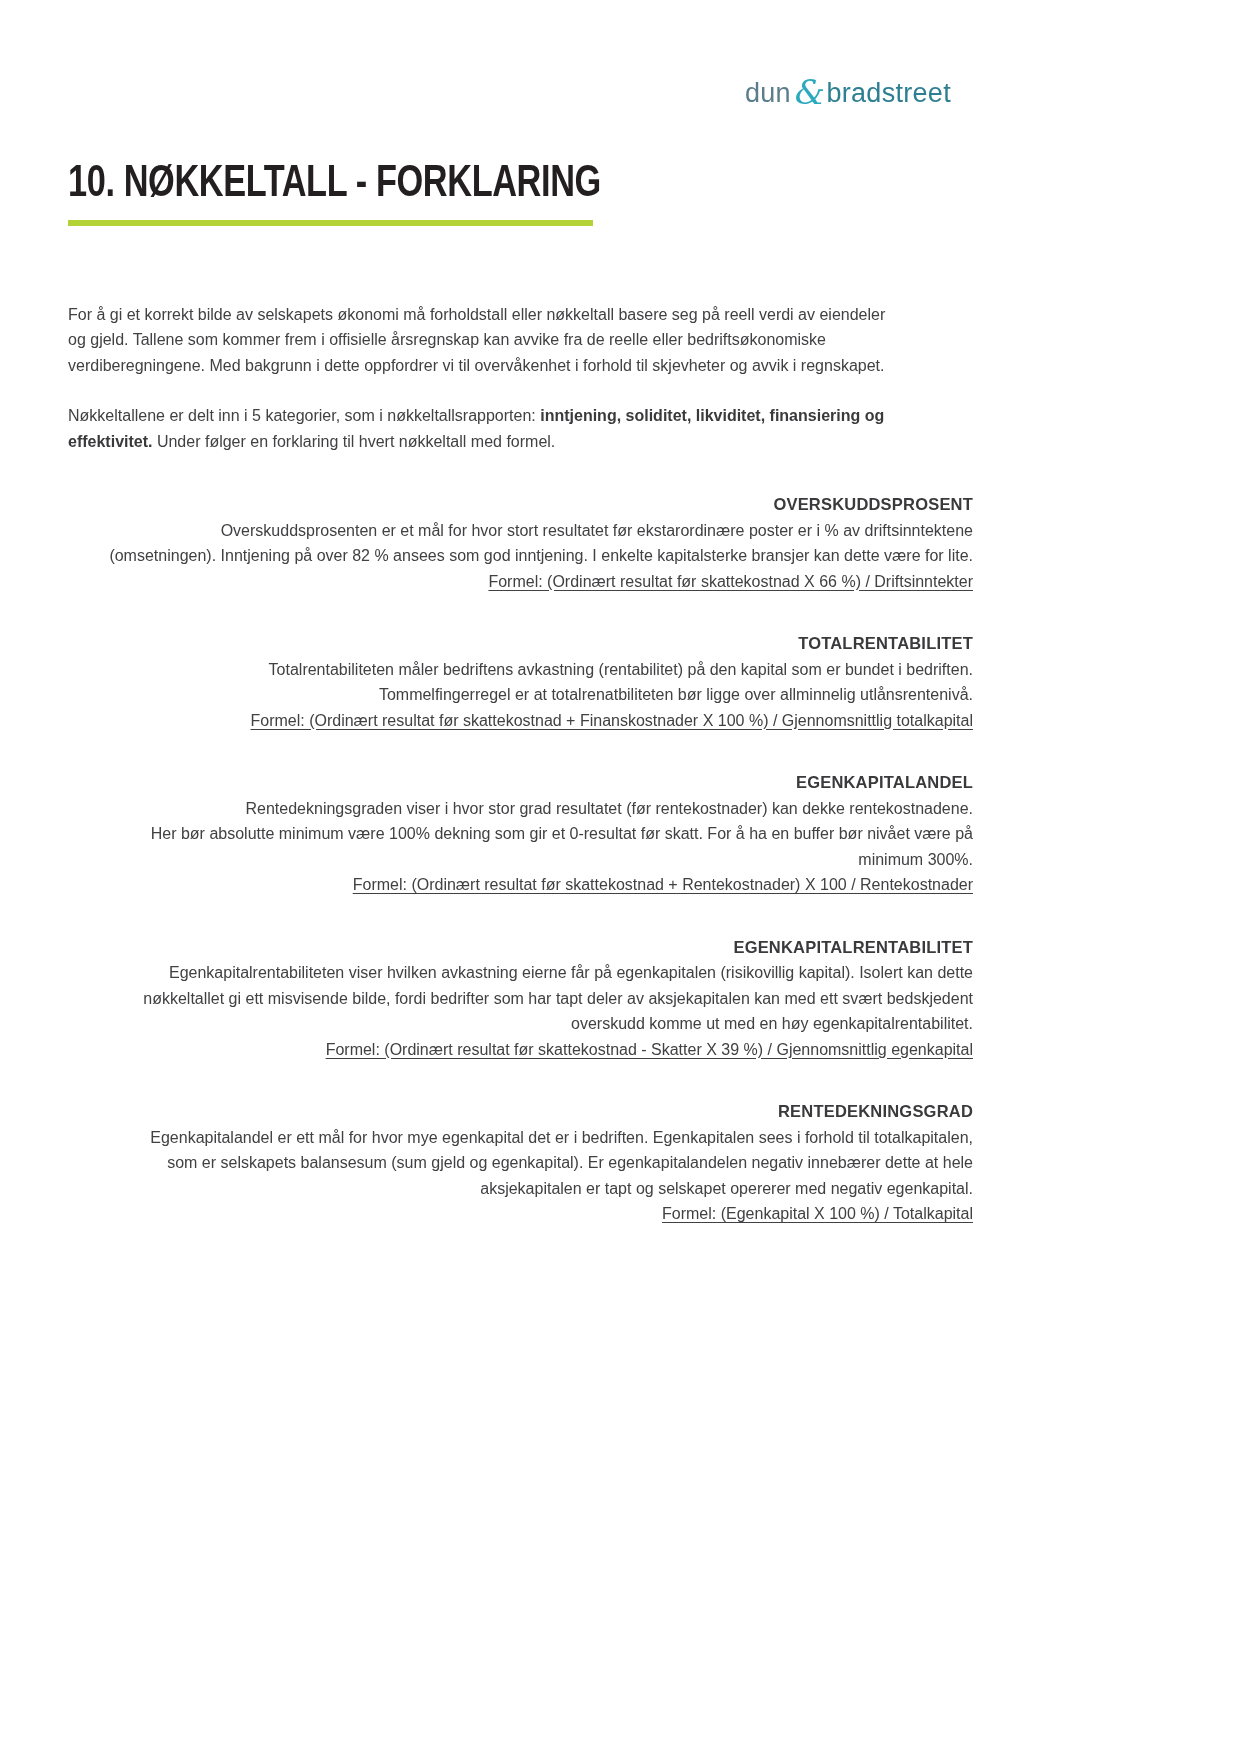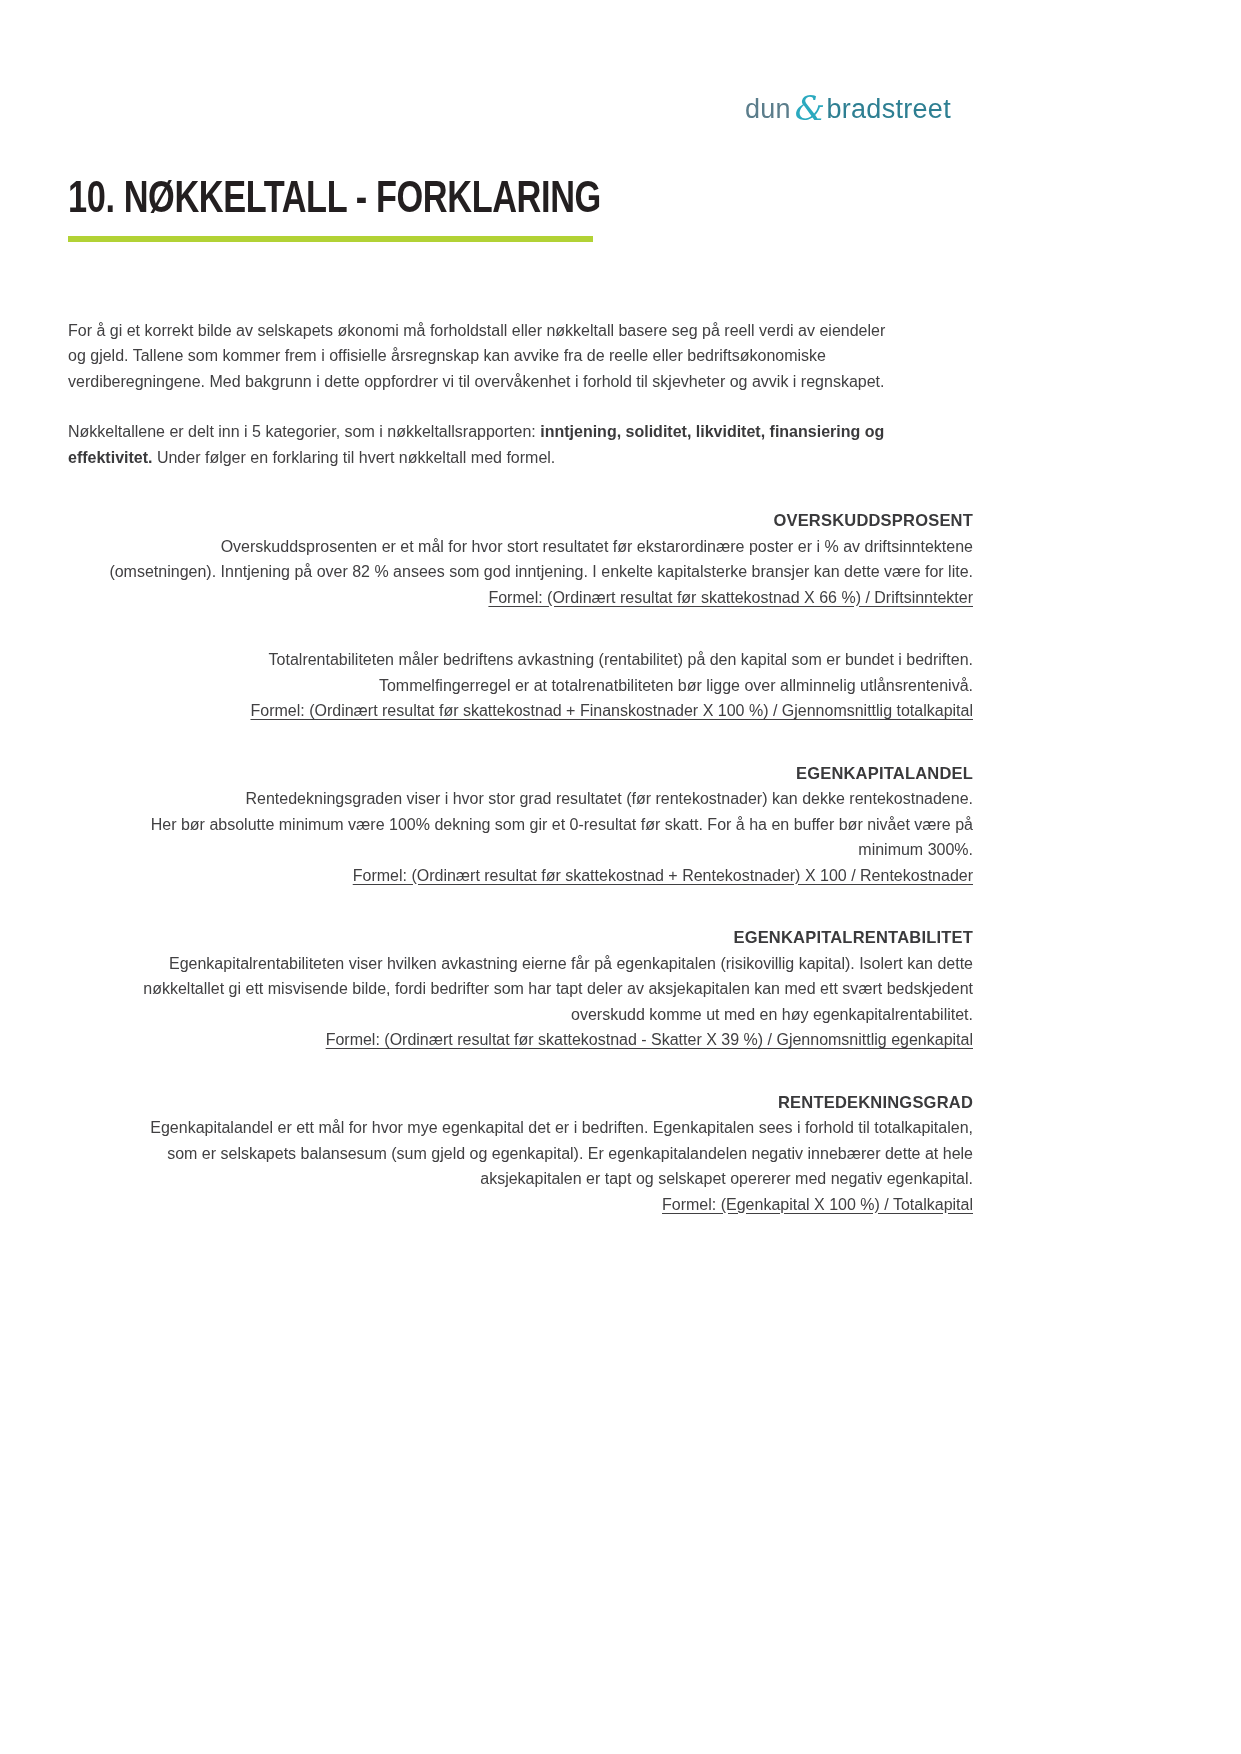--- a/index.html
+++ b/index.html
@@ -7,21 +7,21 @@
   body {
     font-family: "Liberation Sans", "DejaVu Sans", sans-serif;
     -webkit-font-smoothing: antialiased;
   }
   .page {
     position: relative;
     width: 1241px;
     height: 1418px;
     background: #ffffff;
     overflow: hidden;
-    margin: 16px auto;
+    margin: 0 auto;
     padding-left: 40px;
   }
 
   
   .logo {
     position: absolute;
     top: 72px;
     right: 290px;
     font-size: 27px;
     letter-spacing: 0.3px;
@@ -116,20 +116,21 @@
     <div class="sections">
 
       <div class="section">
         <div class="section-heading">OVERSKUDDSPROSENT</div>
         <div class="section-body">Overskuddsprosenten er et mål for hvor stort resultatet før ekstarordinære poster er i % av driftsinntektene
 (omsetningen). Inntjening på over 82 % ansees som god inntjening. I enkelte kapitalsterke bransjer kan dette være for lite.</div>
         <div class="section-formula">Formel: (Ordinært resultat før skattekostnad X 66 %) / Driftsinntekter</div>
       </div>
 
       <div class="section">
+        <div class="section-heading">TOTALRENTABILITET</div>
         <div class="section-body">Totalrentabiliteten måler bedriftens avkastning (rentabilitet) på den kapital som er bundet i bedriften.
 Tommelfingerregel er at totalrenatbiliteten bør ligge over allminnelig utlånsrentenivå.</div>
         <div class="section-formula">Formel: (Ordinært resultat før skattekostnad + Finanskostnader X 100 %) / Gjennomsnittlig totalkapital</div>
       </div>
 
       <div class="section">
         <div class="section-heading">EGENKAPITALANDEL</div>
         <div class="section-body">Rentedekningsgraden viser i hvor stor grad resultatet (før rentekostnader) kan dekke rentekostnadene.
 Her bør absolutte minimum være 100% dekning som gir et 0-resultat før skatt. For å ha en buffer bør nivået være på
 minimum 300%.</div>

